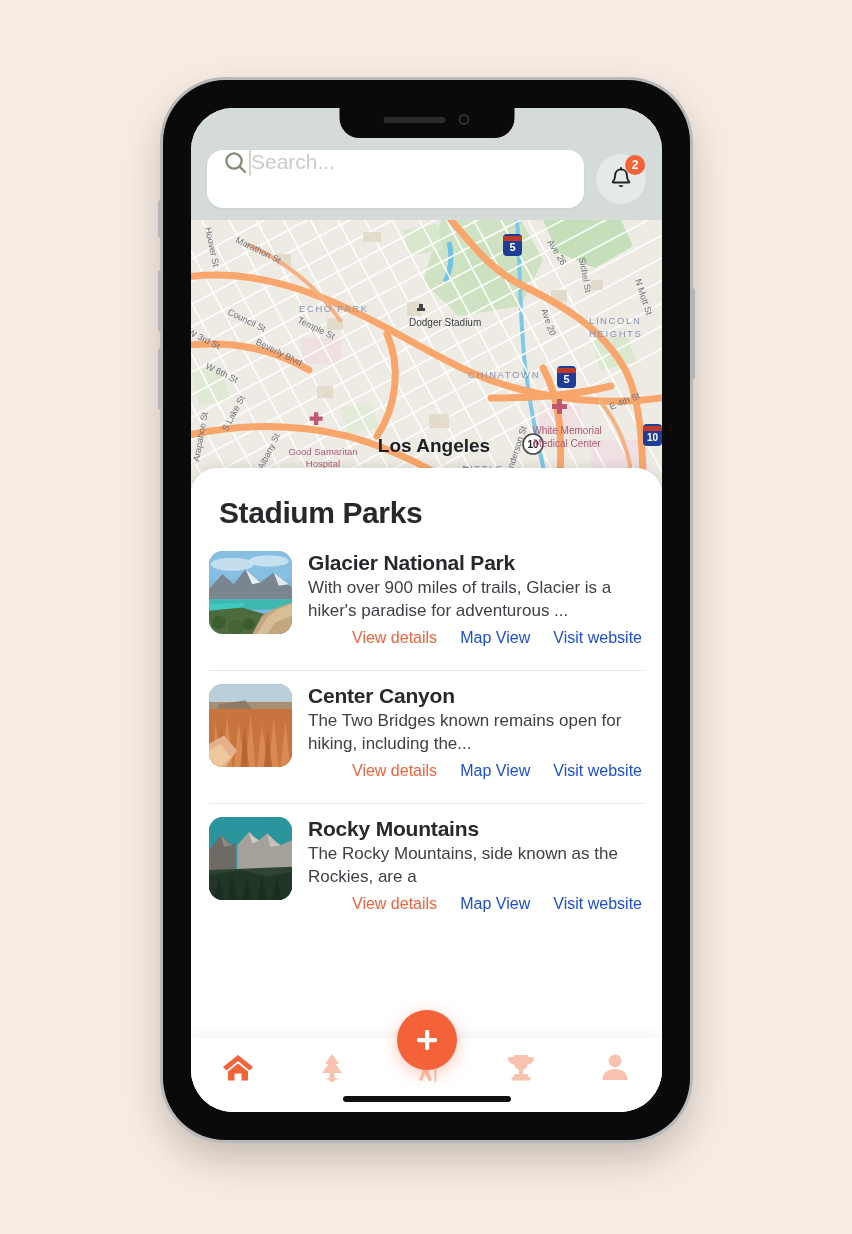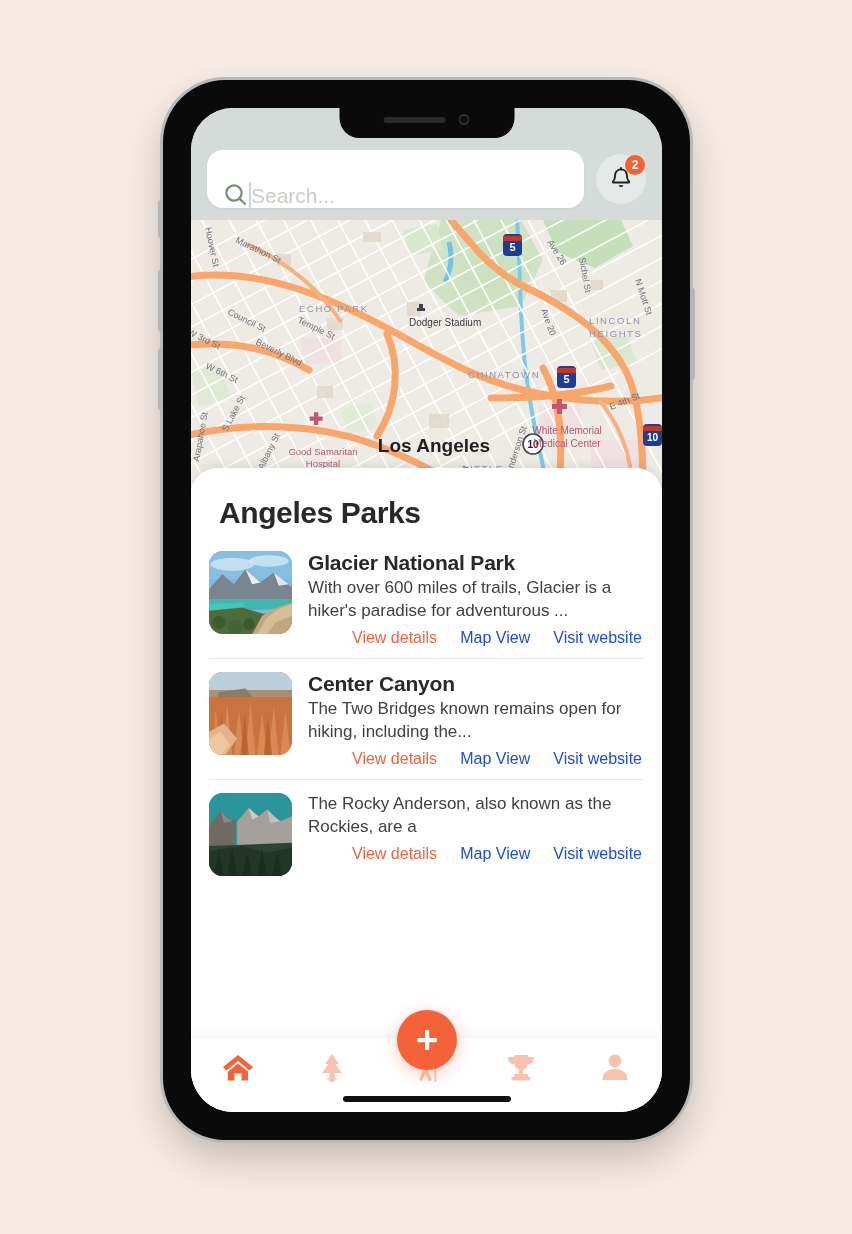--- a/index.html
+++ b/index.html
@@ -88,21 +88,21 @@
     gap: 12px;
     z-index: 20;
   }
 
   #search-bar {
     flex: 1;
     height: 58px;
     background: #ffffff;
     border-radius: 16px;
     display: flex;
-    align-items: flex-end;
+    align-items: flex-start;
     padding: 0 16px;
     box-shadow: 0 1px 3px rgba(0,0,0,0.05);
   }
   #search-icon { flex-shrink: 0; display: block; }
   #search-divider {
     width: 2px; height: 26px;
     background: #cfd6cc;
     border-radius: 1px;
     flex-shrink: 0;
   }
@@ -184,21 +184,21 @@
     padding: 28px 0 8px 28px;
   }
 
   #park-list {
     padding: 0 18px;
   }
 
   .park-row {
     display: flex;
     gap: 16px;
-    padding: 13px 0 0 0;
+    padding: 13px 0 12px 0;
     border-bottom: 1px solid #e8e8e8;
   }
   .park-row:last-child { border-bottom: none; }
 
   .park-thumb {
     width: 83px; height: 83px;
     border-radius: 14px;
     flex-shrink: 0;
     overflow: hidden;
   }
@@ -480,21 +480,21 @@
         <text x="243" y="232" font-family="Liberation Sans, sans-serif" font-size="19" font-weight="bold" fill="#1d1f22" text-anchor="middle">Los Angeles</text>
       </svg>
 
       <svg id="map-pin" width="48" height="62" viewBox="0 0 48 62">
         <path d="M24 2C12.4 2 3 11.4 3 23c0 15.3 21 37 21 37s21-21.7 21-37C45 11.4 35.6 2 24 2z" fill="#f4623a"></path>
         <circle cx="24" cy="22" r="8.5" fill="#f6f2ee"></circle>
       </svg>
     </div>
 
     <div id="content-card">
-      <div id="card-title">Angeles Parks</div>
+      <div id="card-title">Stadium Parks</div>
 
       <div id="park-list">
 
         <div class="park-row">
           <div class="park-thumb">
             <svg viewBox="0 0 100 100" preserveAspectRatio="xMidYMid slice">
               <rect width="100" height="100" fill="#7fb8dd"></rect>
               <rect width="100" height="34" fill="#86bfe2"></rect>
               <ellipse cx="28" cy="16" rx="26" ry="8" fill="#cfe3ef" opacity="0.85"></ellipse>
               <ellipse cx="72" cy="12" rx="24" ry="7" fill="#d6e8f2" opacity="0.8"></ellipse>
@@ -506,21 +506,21 @@
               <path d="M0 72 L40 68 L66 76 L100 68 L100 100 L0 100 Z" fill="#4d6b3c"></path>
               <path d="M52 100 L64 78 L78 70 L100 62 L100 100 Z" fill="#c3a57e"></path>
               <path d="M58 100 L70 80 L84 70 L100 64 L100 78 L80 86 L70 100 Z" fill="#d7bd98"></path>
               <circle cx="12" cy="86" r="8" fill="#3d5c30"></circle>
               <circle cx="32" cy="92" r="9" fill="#436434"></circle>
               <circle cx="48" cy="88" r="7" fill="#3b5a2e"></circle>
             </svg>
           </div>
           <div class="park-info">
             <div class="park-name">Glacier National Park</div>
-            <div class="park-desc">With over 600 miles of trails, Glacier is a hiker's paradise for adventurous ...</div>
+            <div class="park-desc">With over 900 miles of trails, Glacier is a hiker's paradise for adventurous ...</div>
             <div class="park-actions">
               <span class="action-link primary">View details</span>
               <span class="action-link">Map View</span>
               <span class="action-link">Visit website</span>
             </div>
           </div>
         </div>
 
         <div class="park-row">
           <div class="park-thumb">
@@ -574,21 +574,22 @@
               <g fill="#1b2d20">
                 <path d="M6 100 L12 70 L18 100 Z"></path>
                 <path d="M22 100 L28 66 L34 100 Z"></path>
                 <path d="M40 100 L46 72 L52 100 Z"></path>
                 <path d="M58 100 L64 68 L70 100 Z"></path>
                 <path d="M76 100 L82 72 L88 100 Z"></path>
               </g>
             </svg>
           </div>
           <div class="park-info">
-            <div class="park-desc">The Rocky Anderson, also known as the Rockies, are a</div>
+            <div class="park-name">Rocky Mountains</div>
+            <div class="park-desc">The Rocky Mountains, side known as the Rockies, are a</div>
             <div class="park-actions">
               <span class="action-link primary">View details</span>
               <span class="action-link">Map View</span>
               <span class="action-link">Visit website</span>
             </div>
           </div>
         </div>
 
       </div>
     </div>

